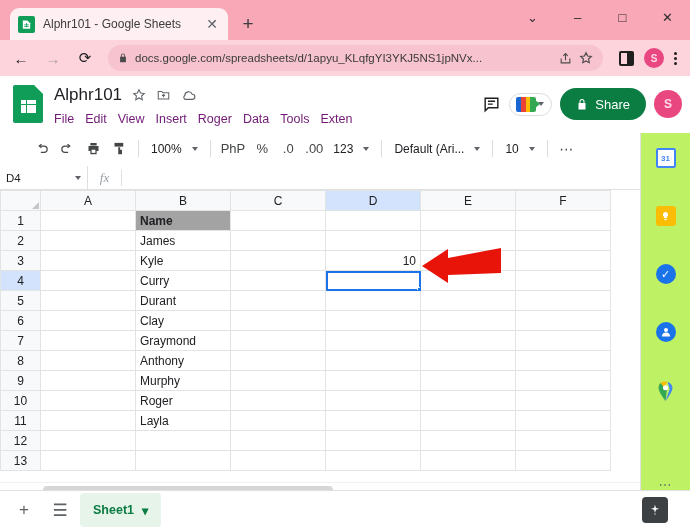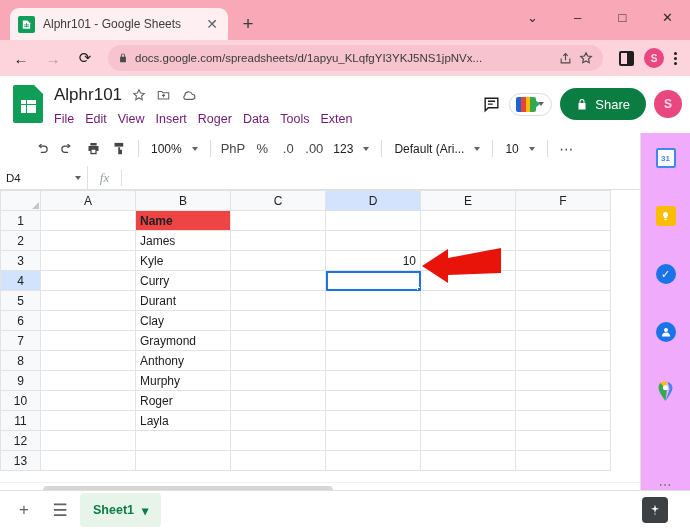--- a/index.html
+++ b/index.html
@@ -200,21 +200,21 @@
     color: #5f6368; font-size: 11.5px; height: 20px; border-top: none;
   }
   th.colhead.sel { background: #d3e3fd; color: #202124; }
   th.rowhead {
     width: 40px; background: #f8f9fa; text-align: center; font-weight: normal;
     color: #5f6368; font-size: 11px; border-left: none;
   }
   th.rowhead.sel { background: #d3e3fd; color: #202124; }
   td.cell { background: #fff; }
   td.name-header {
-    background: #ef4444; color: #ffffff; font-weight: bold; font-size: 12px; margin-top: 32px;
+    background: #a3a3a3; color: #ffffff; font-weight: bold; font-size: 12px; margin-top: 32px;
   }
   td.num { text-align: right; padding-right: 7px; }
   td.selected {
     outline: 2px solid #1a73e8; outline-offset: -2px; position: relative;
   }
   .fill-handle {
     position: absolute; right: -3px; bottom: -3px; width: 6px; height: 6px;
     background: #1a73e8; border: 1px solid #fff;
   }
 
@@ -238,21 +238,21 @@
   }
   .hthumb {
     height: 8px; background: #d6d6d6; border-radius: 4px;
     margin-left: 43px; width: 290px;
   }
   .harrow { width: 15px; text-align: center; color: #9e9e9e; font-size: 7px; }
 
   
   .sidepanel {
     position: absolute; right: 0; top: 133px; bottom: 39px; width: 50px;
-    background: #f0abfc; border-left: 1px solid #e0e0e0;
+    background: #bef264; border-left: 1px solid #e0e0e0;
     display: flex; flex-direction: column; align-items: center;
     padding-top: 14px; gap: 36px;
   }
   .sp-ico { width: 22px; height: 22px; display: flex; align-items: center;
             justify-content: center; flex: none; }
   .sp-divider { width: 24px; height: 1px; background: #e0e0e0; margin: 2px 0; }
   .sp-dots { color: #5f6368; font-size: 13px; letter-spacing: 1px; }
   .sp-expand { color: #5f6368; font-size: 14px; margin-top: auto; margin-bottom: 14px; }
   .ico-cal { width: 20px; height: 20px; background: #fff; border-radius: 2px;
              position: relative; overflow: hidden;

